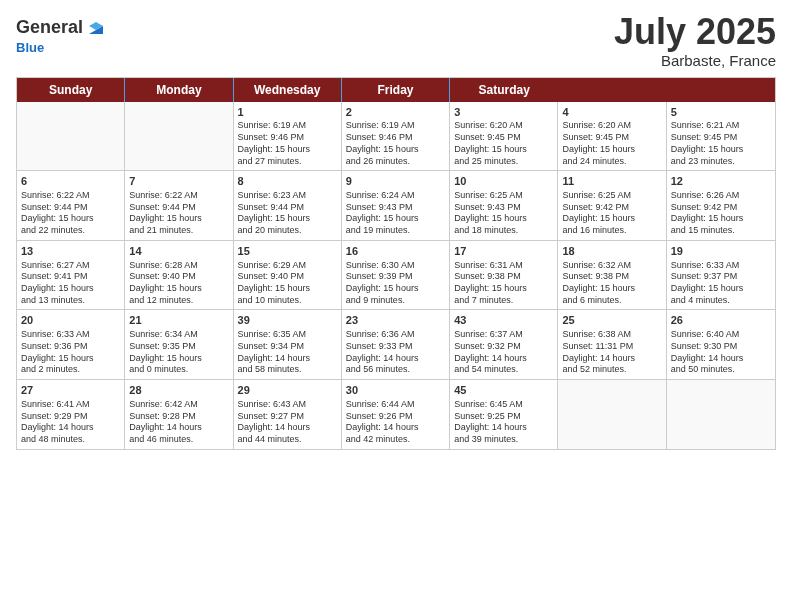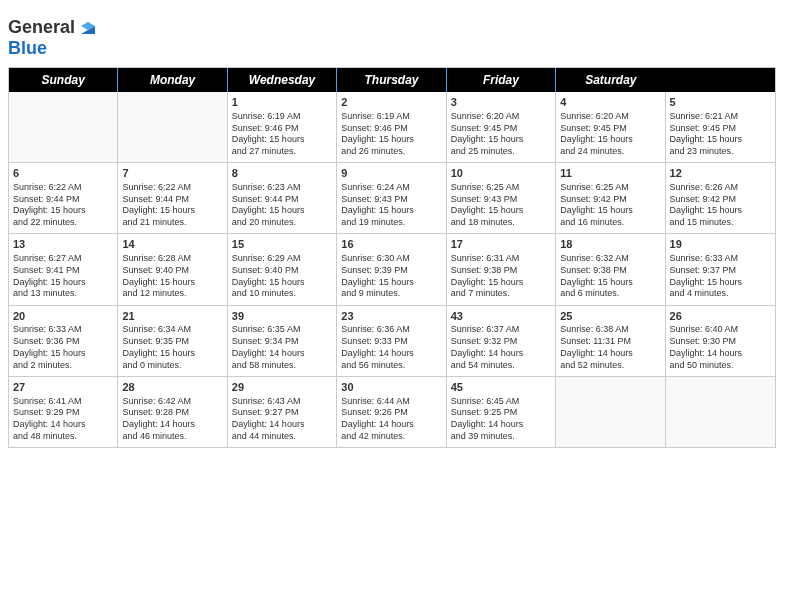--- a/index.html
+++ b/index.html
@@ -6,21 +6,21 @@
     body {
       width: 792px;
       height: 612px;
       font-family: Arial, sans-serif;
       background: #fff;
       overflow: hidden;
     }
     .page {
       width: 792px;
       height: 460px;
-      padding: 12px 16px 12px 8px;
+      padding: 12px 16px 12px 16px;
       display: flex;
       flex-direction: column;
     }
     .header {
       display: flex;
       justify-content: space-between;
       align-items: flex-start;
       margin-bottom: 8px;
     }
     .logo {
@@ -50,22 +50,21 @@
     }
     .calendar {
       flex: 1;
       display: flex;
       flex-direction: column;
       border: 1px solid #ccc;
     }
     .cal-header {
       display: grid;
       grid-template-columns: repeat(7, 1fr);
-      background: #000000;
-      font-style: italic;
+      background: #7f1d1d;
     }
     .cal-header-cell {
       color: #fff;
       font-size: 12px;
       font-weight: bold;
       text-align: center;
       padding: 5px 2px;
       border-right: 1px solid #4a9fe4;
     }
     .cal-header-cell:last-child { border-right: none; }
@@ -111,31 +110,34 @@
   <div class="header">
     <div class="logo">
       <div>
         <div style="display:flex;align-items:center;">
           <span class="logo-general" style="font-size:18px;font-weight:bold;">General</span>
           <svg class="logo-icon" viewBox="0 0 22 22" xmlns="http://www.w3.org/2000/svg">
             <polygon points="4,18 18,10 18,18" fill="#1a6fc4"></polygon>
             <polygon points="4,10 11,6 18,10 11,14" fill="#4aa8e8"></polygon>
           </svg>
         </div>
-        <span class="logo-blue" style="font-size:18px;font-weight:bold;">Blue</span>
+        <span class="logo-blue" style="font-size:13px;font-weight:bold;">Blue</span>
       </div>
+    </div>
+    <div class="title-block">
+      <div class="month-title">July 2025</div>
+      <div class="subtitle">Barbaste, France</div>
     </div>
   </div>
 
   <div class="calendar">
     <div class="cal-header">
       <div class="cal-header-cell">Sunday</div>
       <div class="cal-header-cell">Monday</div>
       <div class="cal-header-cell">Wednesday</div>
-      <div class="cal-header-cell">Thursday</div>
       <div class="cal-header-cell">Friday</div>
       <div class="cal-header-cell">Saturday</div>
     </div>
     <div class="cal-body" id="cal-body">
     <div class="cal-row">
           <div class="cal-cell empty"></div>
           <div class="cal-cell empty"></div>
           <div class="cal-cell">
             <span class="day-num">1</span>
             <span class="cell-line">Sunrise: 6:19 AM</span>

